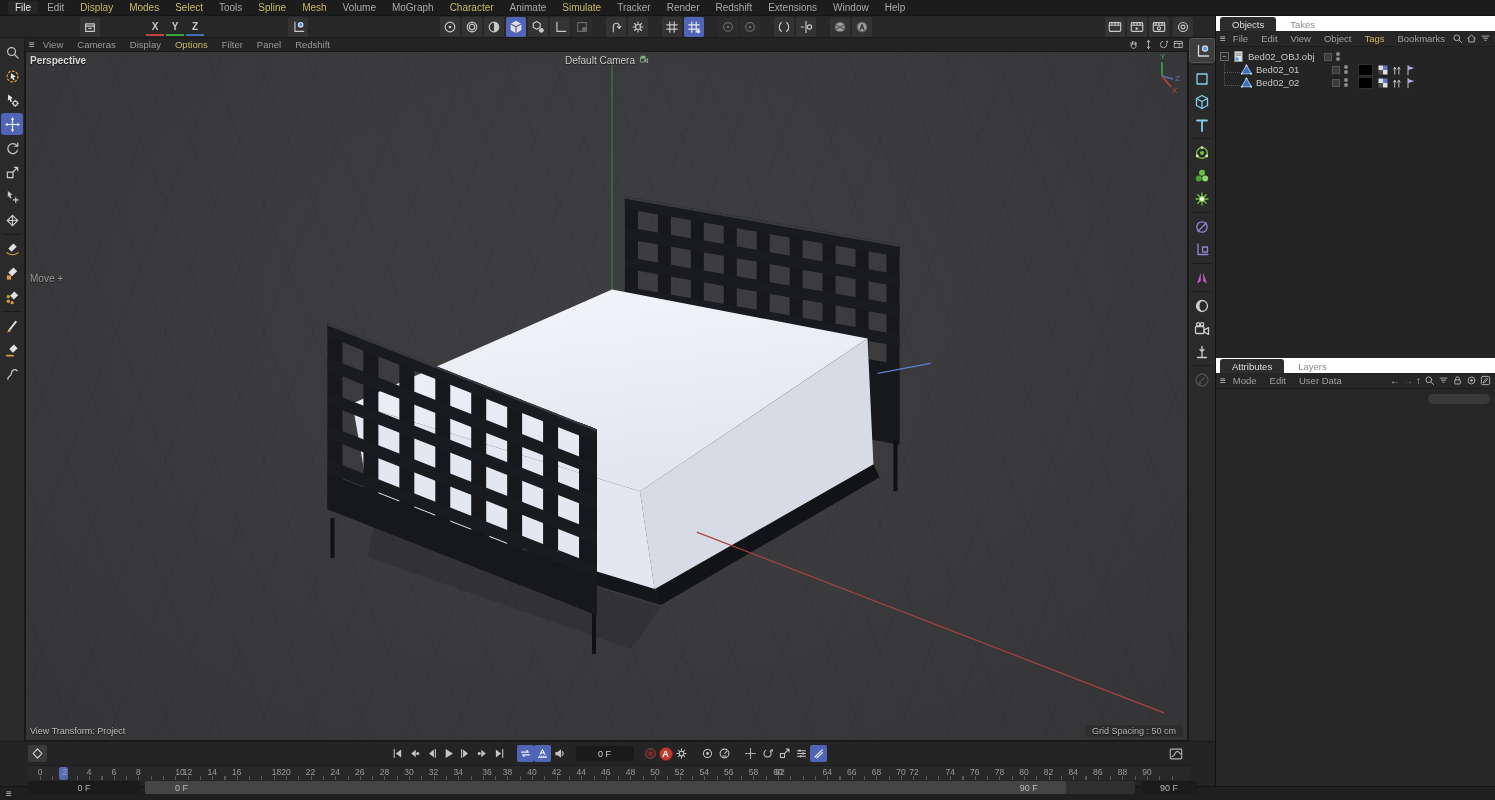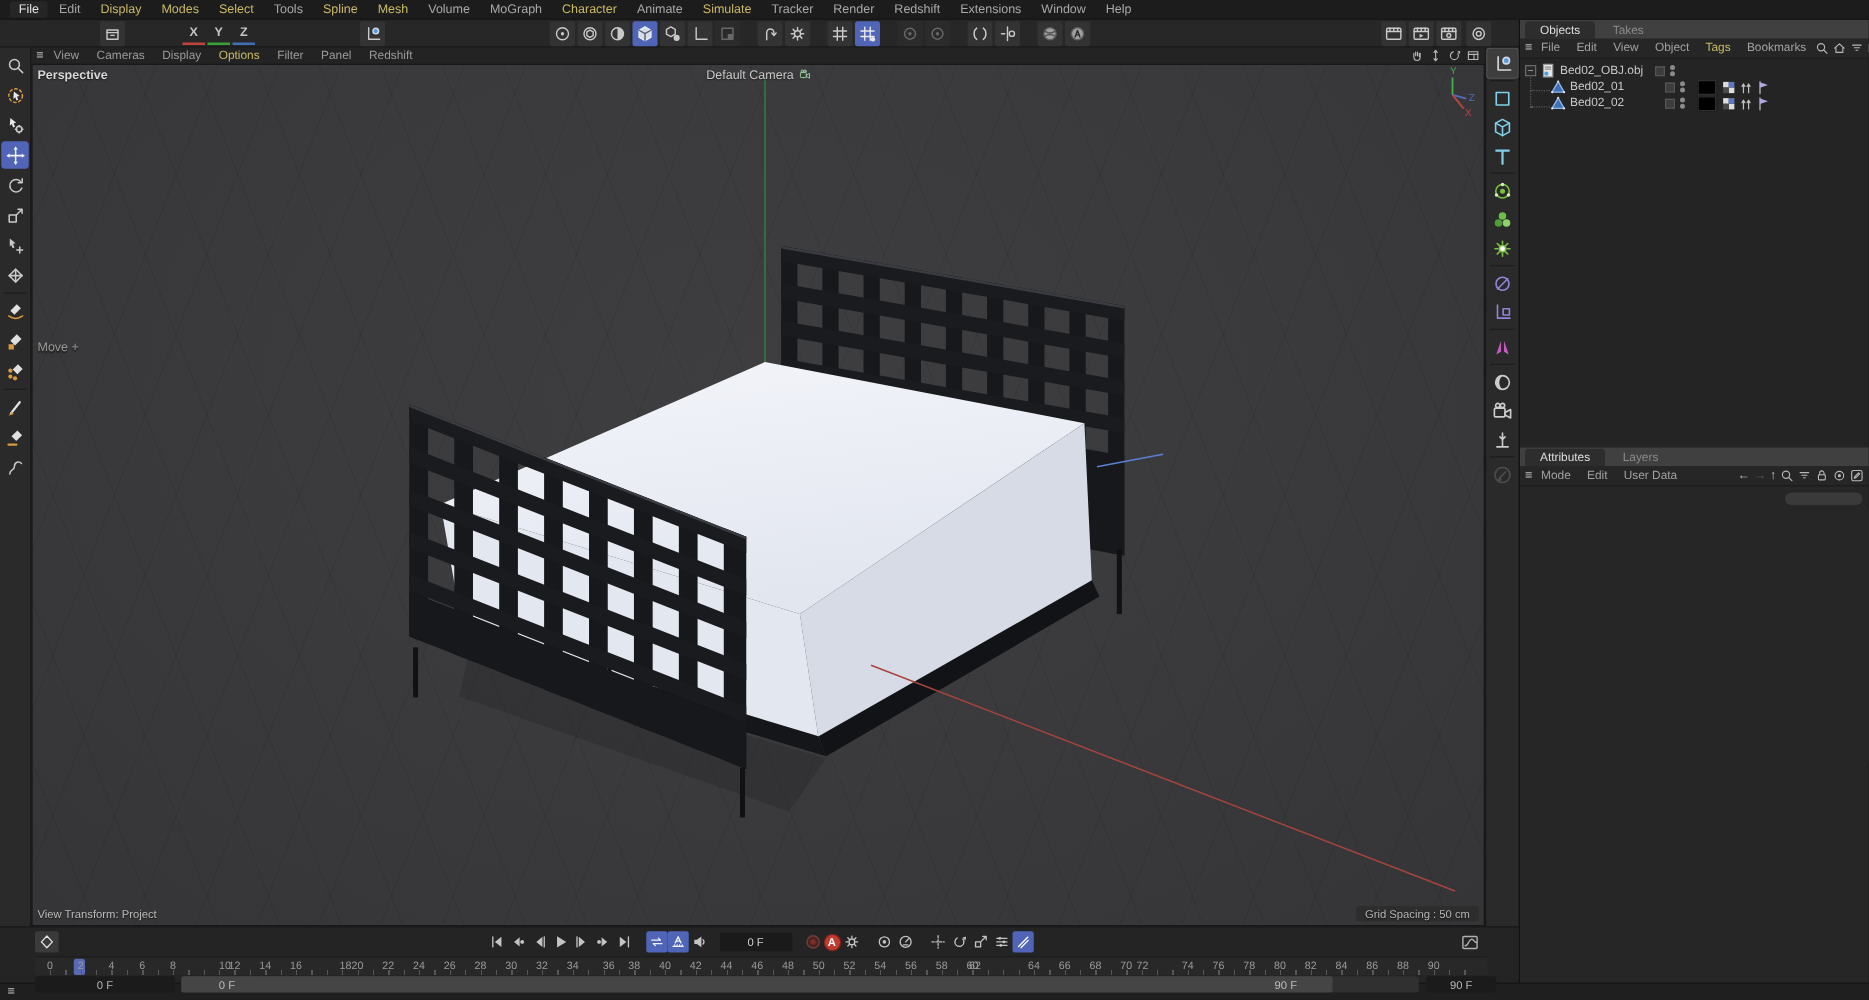--- a/index.html
+++ b/index.html
@@ -63,21 +63,21 @@
 
   
   .strip { width:27px; background:#2a2a2a; border-left:1px solid #191919; display:flex;
     flex-direction:column; align-items:center; padding-top:1px; }
   .strip-btn { width:24px; height:23px; display:flex; align-items:center; justify-content:center; border-radius:2px; }
   .strip-btn.active { background:#3d3d3d; outline:1px solid #555; }
   .strip-btn.disabled { opacity:.45; }
   .strip-sep { width:20px; height:1px; background:#1d1d1d; margin:2px 0; }
 
   
-  .panel-tabs { height:15px; background:#404040; display:flex; align-items:flex-end; padding-left:4px; gap:2px; }
+  .panel-tabs { height:15px; background:#ffffff; display:flex; align-items:flex-end; padding-left:4px; gap:2px; }
   .panel-tab { font-size:9.5px; color:#8a8a8a; padding:2px 12px 1px; border-radius:3px 3px 0 0; }
   .panel-tab.active { background:#2d2d2d; color:#dedede; }
   .panel-menu { height:16px; background:#262626; display:flex; align-items:center; gap:1px;
     padding:0 4px; border-bottom:1px solid #1c1c1c; }
   .panel-menu-item { font-size:9.5px; color:#a0a0a0; padding:0 6px; }
   .panel-menu-item.yellow { color:#c9b964; }
   .panel-menu-icons { margin-left:auto; display:flex; gap:3px; align-items:center; }
   .pm-ico { display:flex; align-items:center; font-size:10px; color:#c0c0c0; }
   .pm-ico.dim { color:#5c5c5c; }
 

